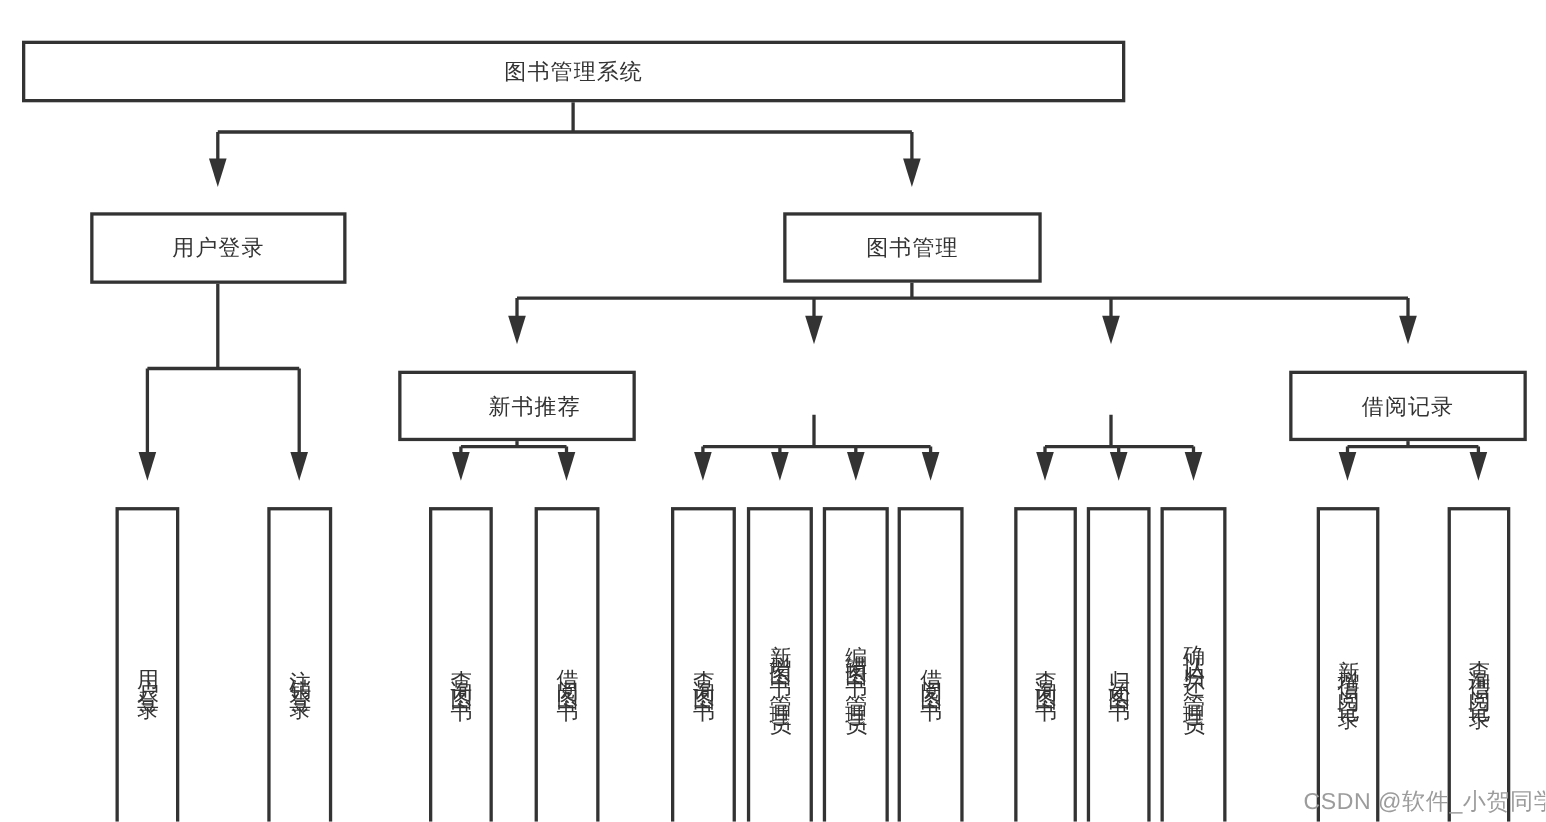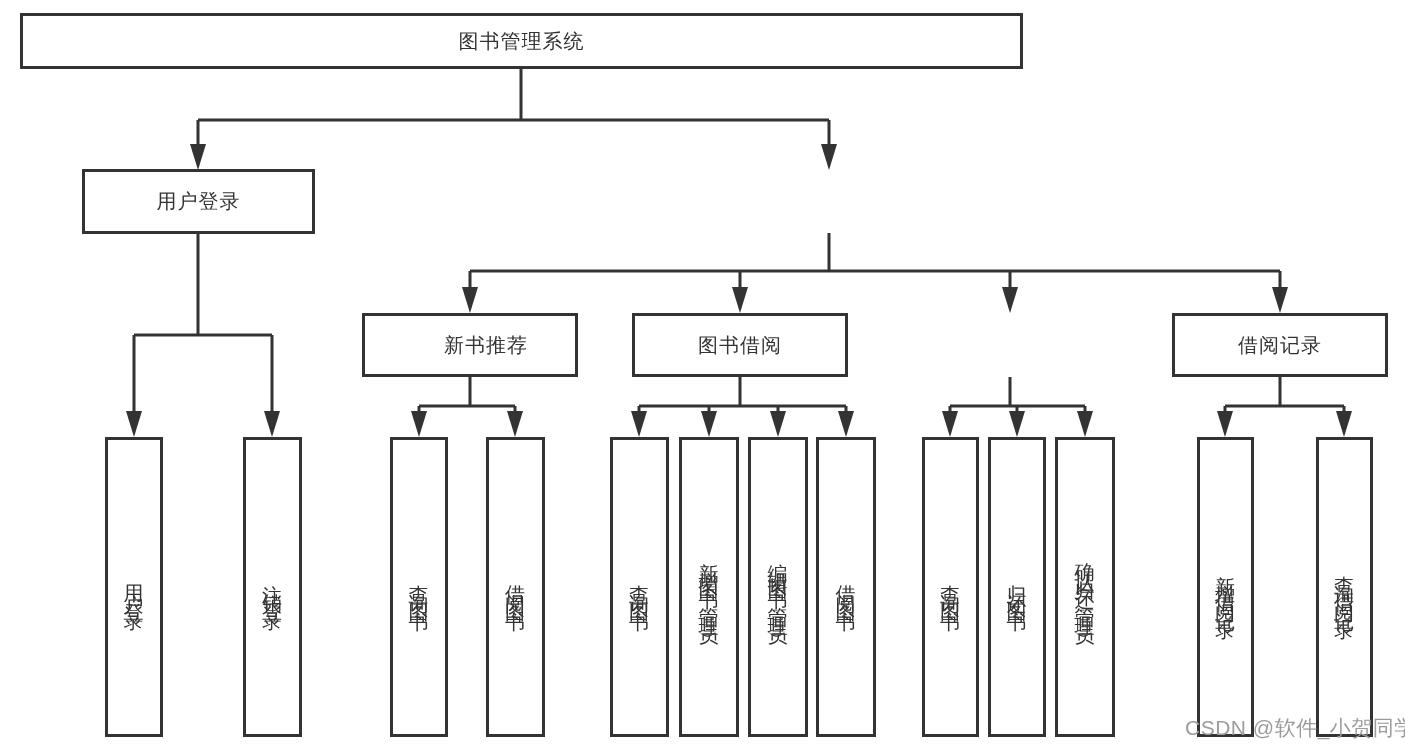--- a/index.html
+++ b/index.html
@@ -14,20 +14,21 @@
   .wires{position:absolute;left:0;top:0;width:1405px;height:747px;}
   .node{
     position:absolute;
     box-sizing:border-box;
     border:3px solid #333333;
     background:#ffffff;
     color:#333333;
     display:flex;align-items:center;justify-content:center;
     font-size:20px;
     letter-spacing:1px;
+    margin-top:24px;
   }
   .vtext{
     writing-mode:vertical-rl;
     text-orientation:mixed;
     letter-spacing:9px;
     font-size:20px;
     color:#333333;
     line-height:1;
   }
   
@@ -101,23 +102,23 @@
     <polygon fill="#333333" stroke="none" points="1077,411 1093,411 1085,437"></polygon>
 
     <path d="M1280,377 V406 M1225,406 H1344 M1225,406 V413 M1344,406 V413"></path>
     <polygon fill="#333333" stroke="none" points="1217,411 1233,411 1225,437"></polygon>
     <polygon fill="#333333" stroke="none" points="1336,411 1352,411 1344,437"></polygon>
   </svg>
 
   <div class="node nr">图书管理系统</div>
 
   <div class="node nb0">用户登录</div>
+  <div class="node nb1">图书管理</div>
 
   <div class="node nc0">新书推荐</div>
-  <div class="node nc1">图书借阅</div>
   <div class="node nc3">借阅记录</div>
 
   <div class="node la0">
     <span class="vtext">用户登录</span>
   </div>
   <div class="node la1">
     <span class="vtext">注销登录</span>
   </div>
 
   <div class="node lb0">

